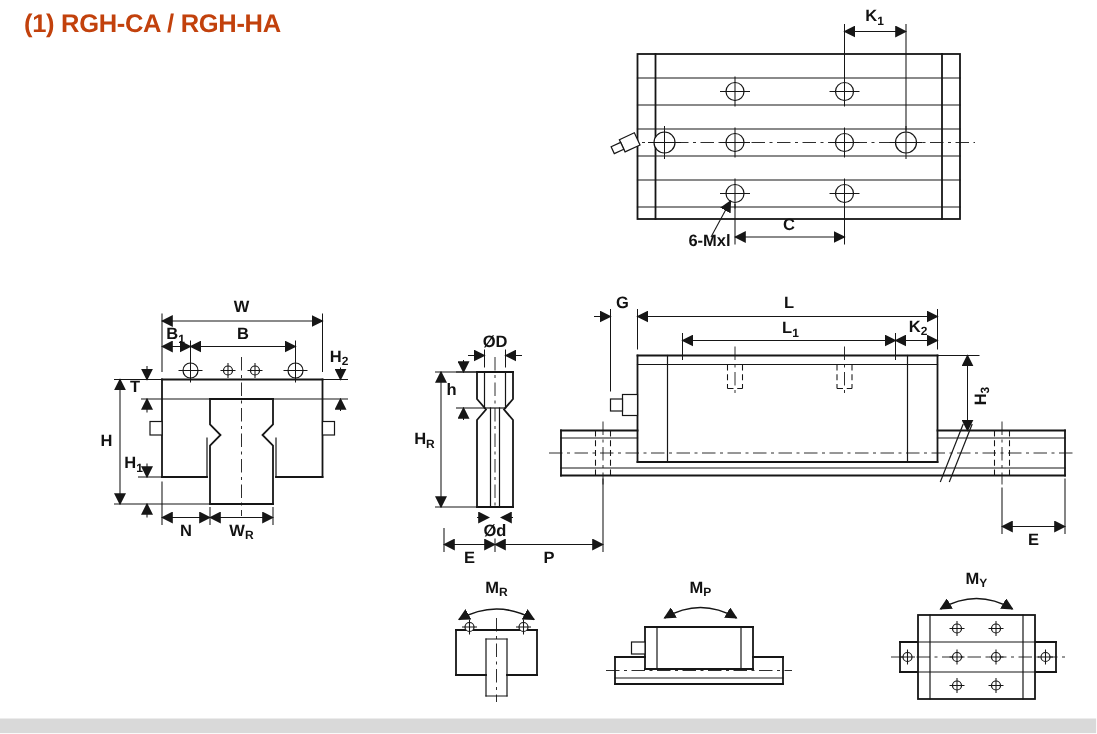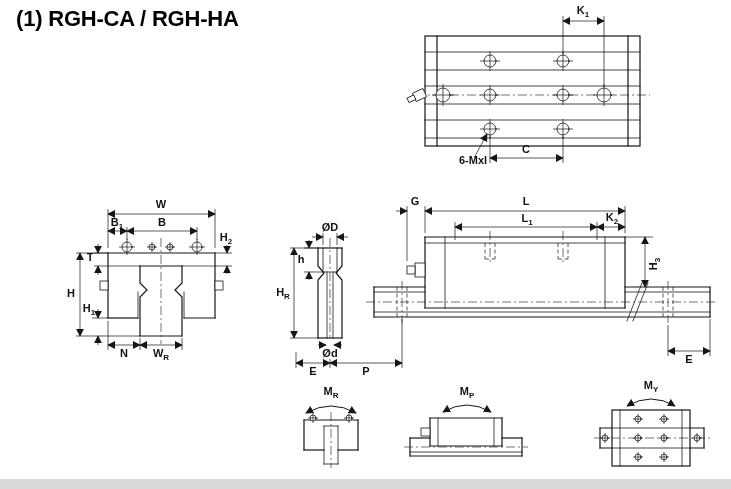--- a/index.html
+++ b/index.html
@@ -1,18 +1,18 @@
 <!DOCTYPE html>
 <html><head>
 <meta charset="utf-8">
 <style>
   html,body{margin:0;padding:0;background:#fff;}
   .page{position:relative;width:731px;height:489px;background:#fff;overflow:hidden;
         font-family:"Liberation Sans","DejaVu Sans",sans-serif;}
-  .title{position:absolute;left:16px;top:6px;font-weight:bold;font-size:22px;color:#000000;
+  .title{position:absolute;left:16px;top:6px;font-weight:bold;font-size:17px;color:#c2410c;
          letter-spacing:-0.2px;}
   svg{display:block}
   .ol{stroke:#161616;stroke-width:1.2;fill:none;stroke-linecap:square}
   .ml{stroke:#161616;stroke-width:0.8;fill:none;stroke-linecap:square}
   .dm{stroke:#161616;stroke-width:0.7;fill:none}
   .cl{stroke:#161616;stroke-width:0.6;fill:none;stroke-dasharray:9 3 2 3}
   .hd{stroke:#161616;stroke-width:0.7;fill:none;stroke-dasharray:4 2.5}
   .arc{stroke:#161616;stroke-width:1;fill:none}
   .f-white{fill:#fff}
   text.dl{font:bold 11px "Liberation Sans","DejaVu Sans",sans-serif;fill:#121212;text-anchor:middle}

